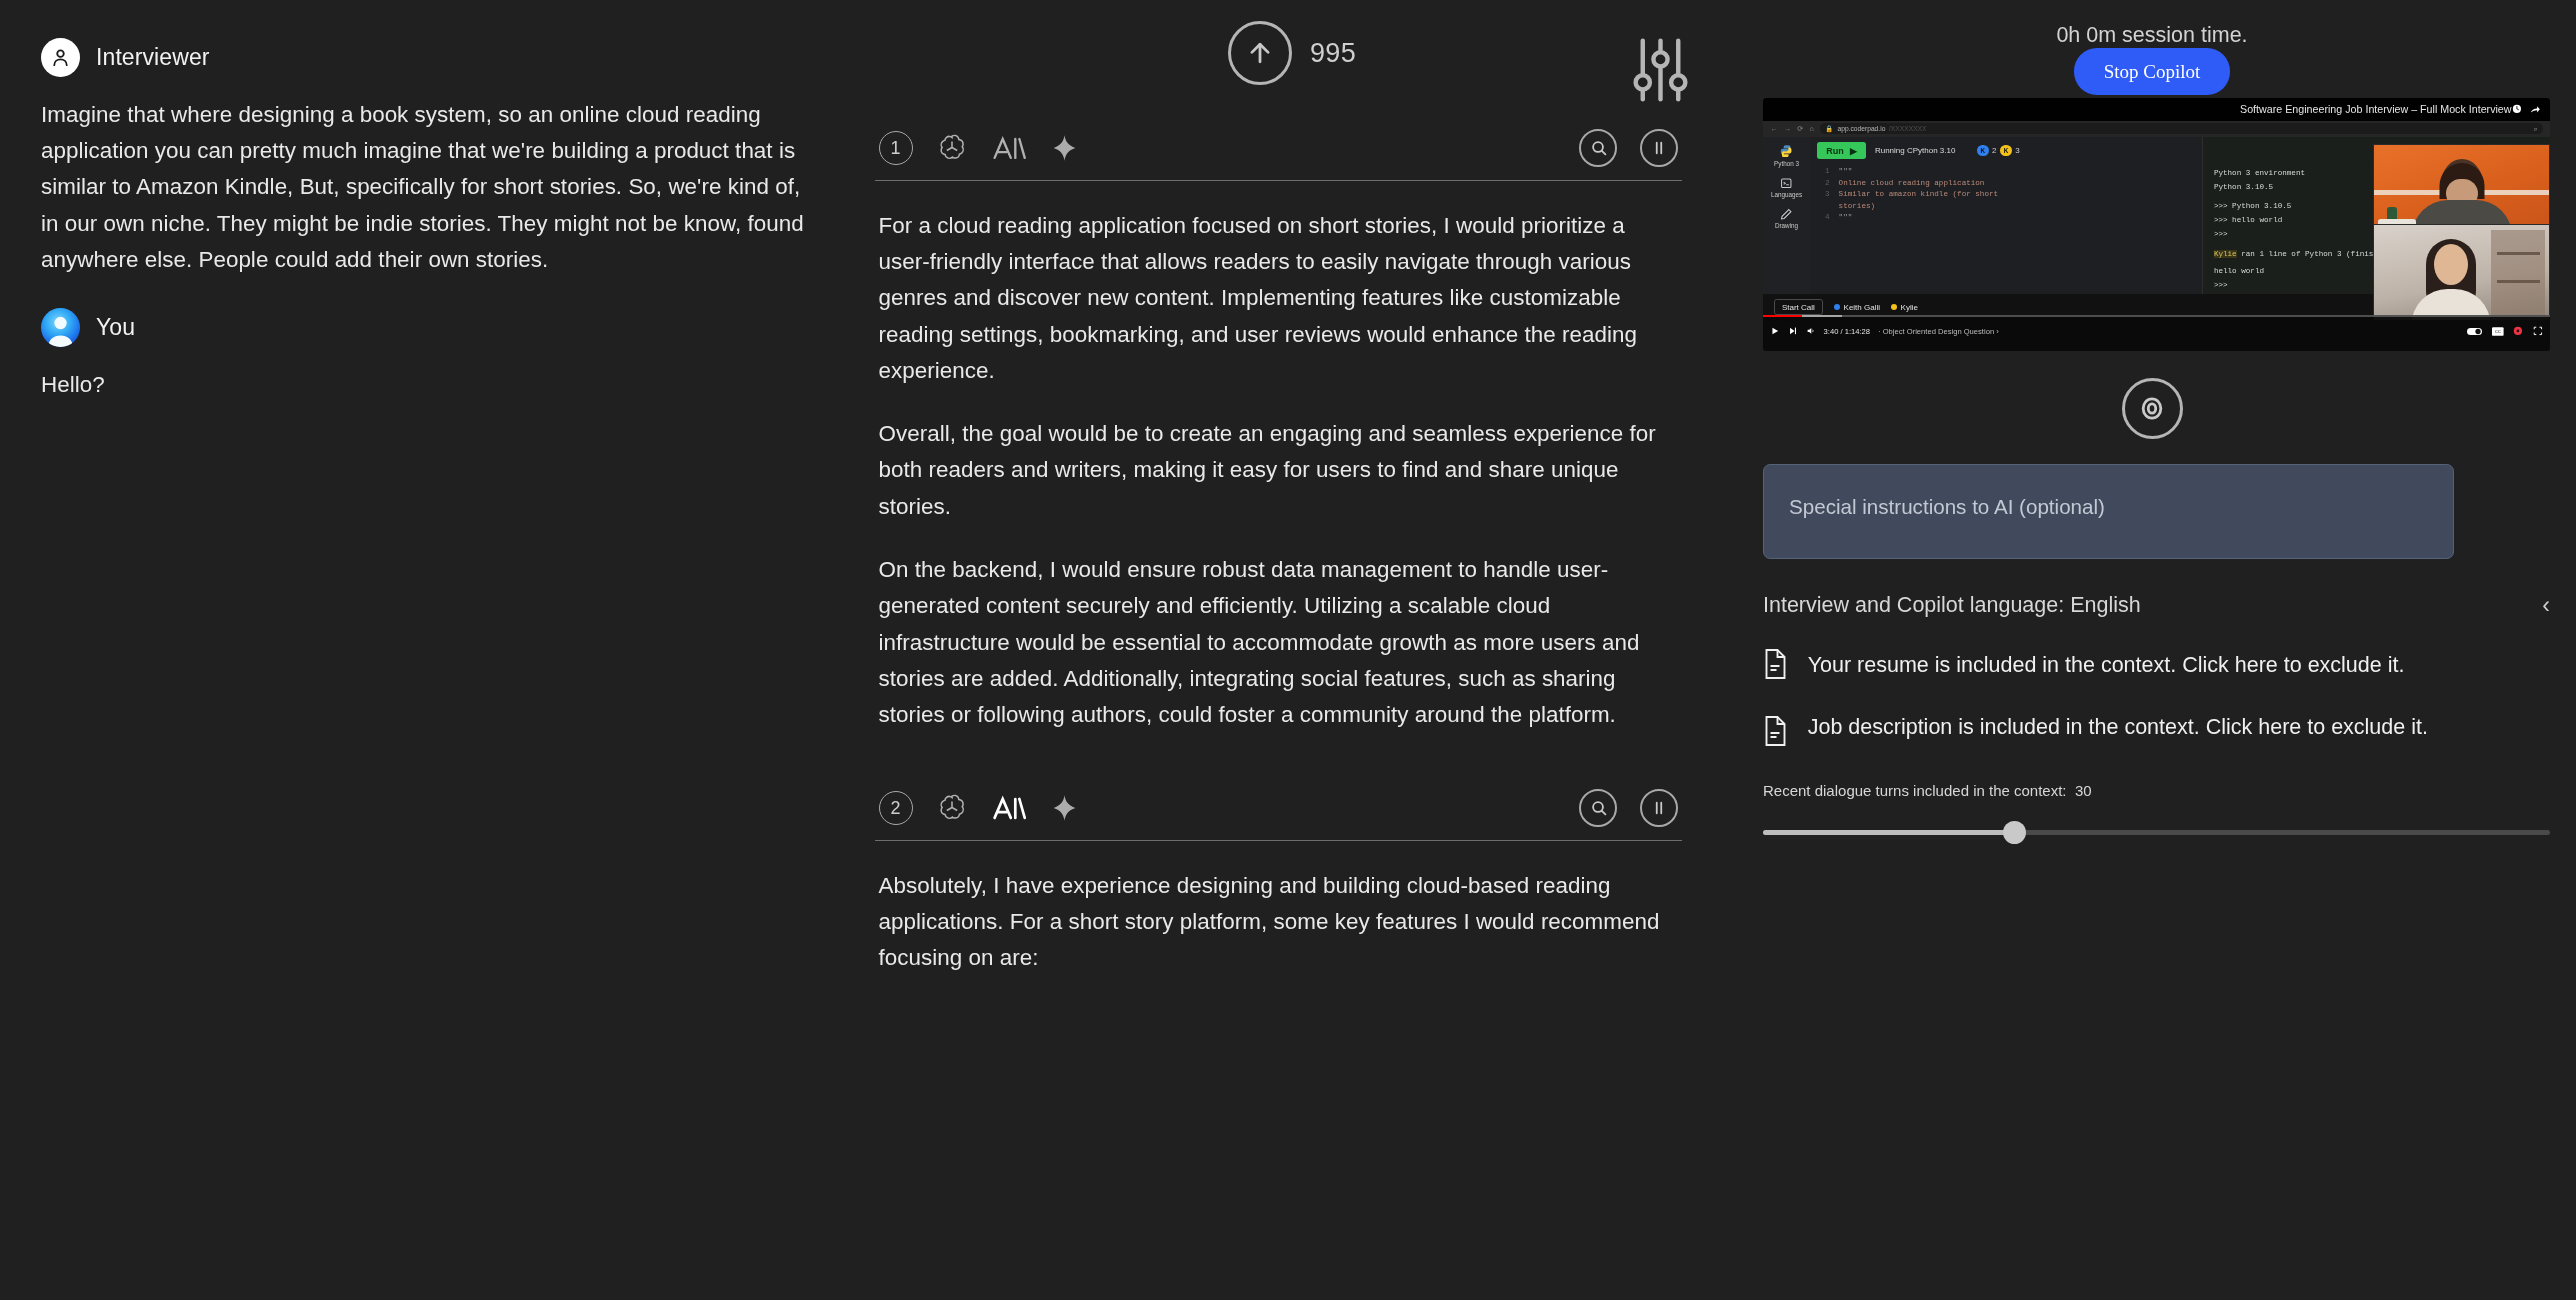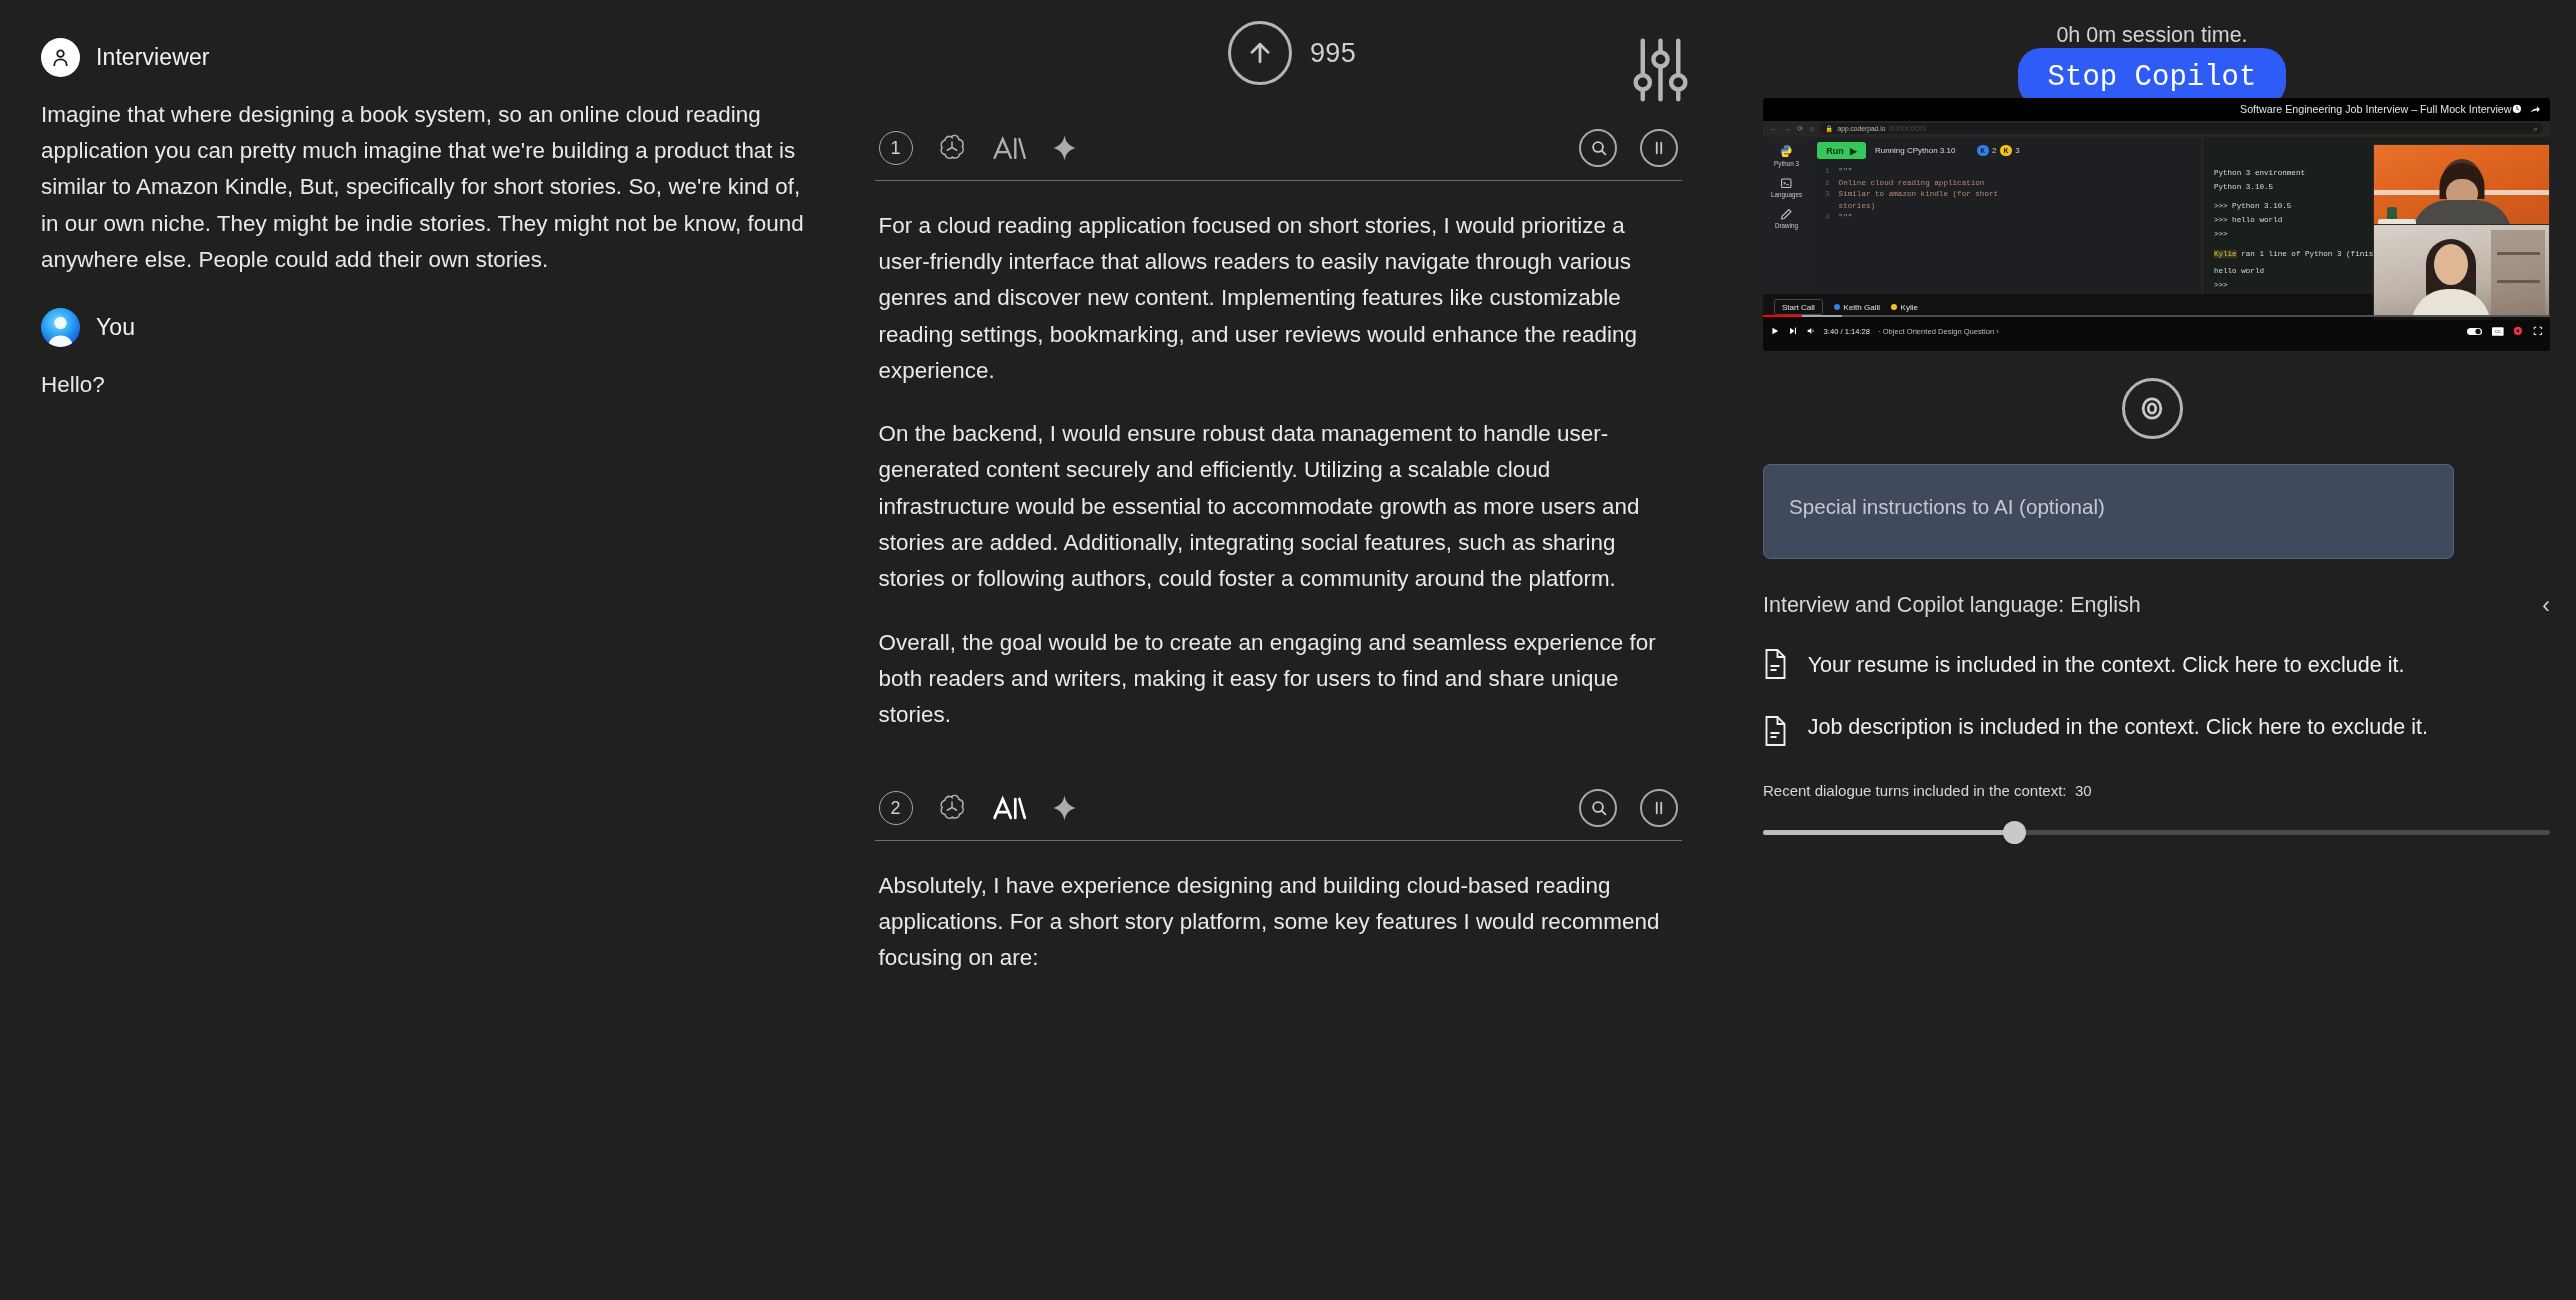--- a/index.html
+++ b/index.html
@@ -86,22 +86,22 @@
 
   
   .right {
     width: 841px; flex: 0 0 841px; height: 100%;
     padding: 23px 36px 0 27px; position: relative;
   }
   .right-head { display: flex; align-items: center; justify-content: space-between; height: 55px; flex-direction: column; }
   .session-time { font-size: 21.5px; color: #d3d3d3; }
   .stop-btn {
     background: #2f5cf6; color: #fff; border: none; border-radius: 23px;
-    font-size: 29px; padding: 12.5px 30px; cursor: pointer;
-    font-family: Liberation Mono, monospace;
+    font-size: 19px; padding: 12.5px 30px; cursor: pointer;
+    font-family: Liberation Serif, serif;
   }
 
   
   .video-card {
     margin-top: 19.7px; width: 787px; height: 253px;
     background: #0d0d0d; border-radius: 3.6px; overflow: hidden; position: relative;
     cursor: pointer;
   }
   .vid-titlebar {
     height: 23px; background: rgba(0,0,0,.86); display: flex; align-items: center;
@@ -301,22 +301,22 @@
         </div>
         <div class="round-icon">
           <svg width="18" height="18" viewBox="0 0 24 24" fill="none" stroke="#c9c9c9" stroke-width="2.4" stroke-linecap="round">
             <path d="M9 5v14"></path>
               <path d="M15 5v14"></path>
           </svg>
         </div>
       </div>
       <div class="answer-body">
         <p>For a cloud reading application focused on short stories, I would prioritize a user-friendly interface that allows readers to easily navigate through various genres and discover new content. Implementing features like customizable reading settings, bookmarking, and user reviews would enhance the reading experience.</p>
+        <p>Overall, the goal would be to create an engaging and seamless experience for both readers and writers, making it easy for users to find and share unique stories.</p>
         <p>On the backend, I would ensure robust data management to handle user-generated content securely and efficiently. Utilizing a scalable cloud infrastructure would be essential to accommodate growth as more users and stories are added. Additionally, integrating social features, such as sharing stories or following authors, could foster a community around the platform.</p>
-        <p>Overall, the goal would be to create an engaging and seamless experience for both readers and writers, making it easy for users to find and share unique stories.</p>
       </div>
     </div>
 
     <div class="answer-block" style="margin-top:34px;">
       <div class="answer-toolbar">
         <div class="idx-circle">2</div>
         <div class="tb-icon dim">
           <svg width="32" height="32" viewBox="0 0 24 24" fill="none" stroke="#eaeaea" stroke-width="1.15">
             <path d="M12 3.1c1.6-1 3.6-.6 4.6 1 .3.5.5 1 .5 1.6 1.8.2 3.2 1.7 3.2 3.5 0 .7-.2 1.3-.6 1.9 1.1 1.4.9 3.5-.5 4.7-.5.4-1 .7-1.6.8-.2 1.8-1.8 3.1-3.6 2.9-.6-.1-1.2-.3-1.7-.7-1.3 1.2-3.4 1.1-4.7-.3-.4-.5-.7-1-.8-1.6-1.8-.2-3.1-1.8-2.9-3.6.1-.6.3-1.2.7-1.7C3.5 10.2 3.7 8.2 5.1 7c.5-.4 1-.7 1.6-.8.2-1.8 1.8-3.1 3.6-2.9.6.1 1.2.3 1.7.8z"></path>
             <path d="M12 7.1v4.5l3.9 2.3M12 11.6l-3.9 2.3M12 11.6V7.1"></path>

